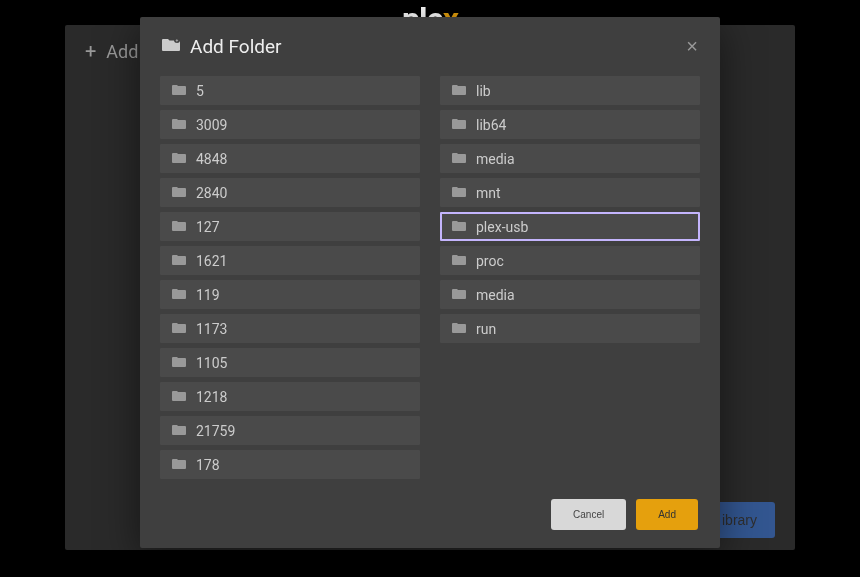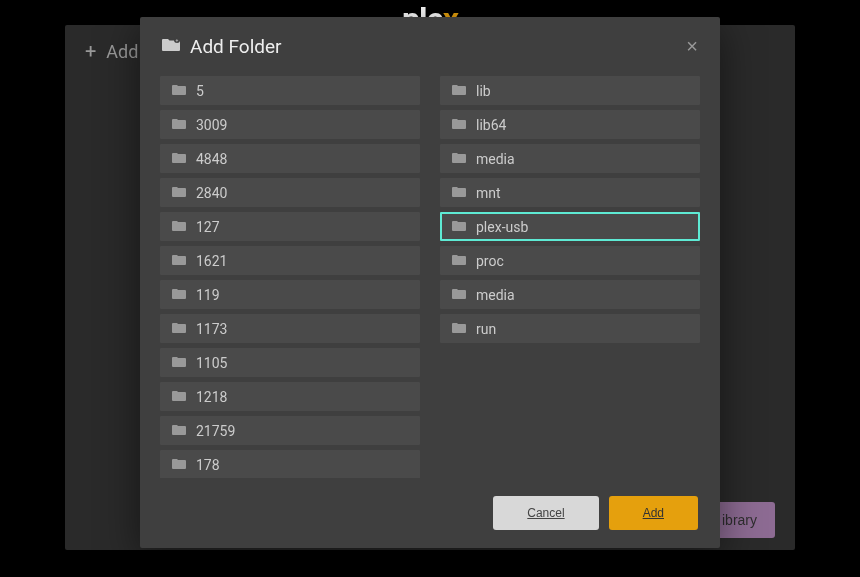--- a/index.html
+++ b/index.html
@@ -68,21 +68,21 @@
     }
     .sidebar-item.active {
       color: #e5a00d;
     }
     .bg-footer {
       position: absolute;
       bottom: 12px;
       right: 20px;
     }
     .add-library-btn {
-      background: #f0abfc;
+      background: #3b82f6;
       color: #333;
       padding: 10px 18px;
       border: none;
       border-radius: 3px;
       font-size: 14px;
       font-weight: 500;
       opacity: 0.5;
       margin-top: 14px;
     }
     .modal {
@@ -140,42 +140,41 @@
       background: #4a4a4a;
       padding: 8px 12px;
       gap: 10px;
       color: #ccc;
       font-size: 14px;
       cursor: pointer;
       border-radius: 1px;
       height: 29px;
     }
     .folder-item.highlighted {
-      border: 2px solid #5eead4;
+      border: 2px solid #c4b5fd;
       padding: 6px 10px;
     }
     .folder-icon {
       color: #999;
       font-size: 13px;
       flex-shrink: 0;
     }
     .modal-footer {
       padding: 18px 22px;
       display: flex;
       justify-content: flex-end;
       gap: 10px;
     }
     .btn {
-      padding: 10px 34px;
+      padding: 10px 22px;
       border: none;
       border-radius: 3px;
-      font-size: 12px;
+      font-size: 10px;
       font-weight: 500;
       cursor: pointer;
-      text-decoration: underline;
     }
     .btn-cancel {
       background: #d8d8d8;
       color: #444;
     }
     .btn-add {
       background: #e5a00d;
       color: #333;
     }
   </style>

